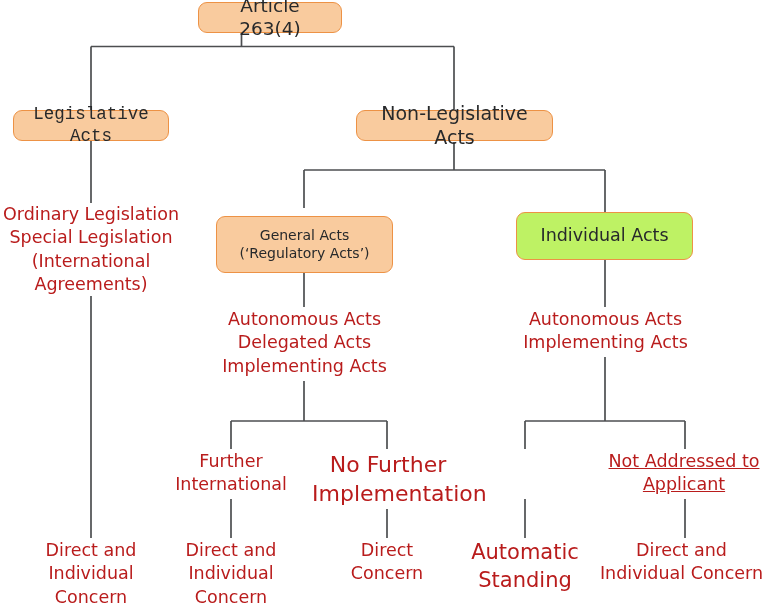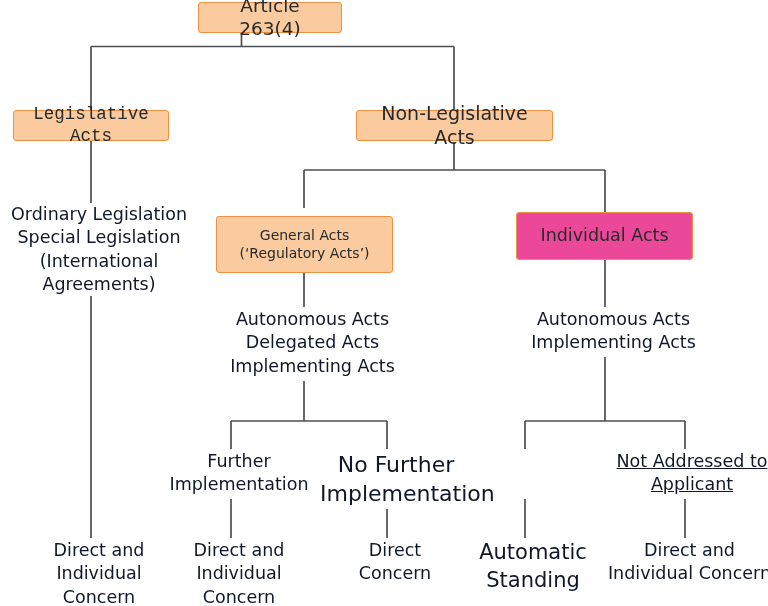--- a/index.html
+++ b/index.html
@@ -37,42 +37,41 @@
   }
   
   .node-box {
     position: absolute;
     box-sizing: border-box;
     display: flex;
     align-items: center;
     justify-content: center;
     text-align: center;
     border: 1.6px solid #ed9245;
-    border-radius: 3px;
+    border-radius: 9px;
     color: #27292b;
     line-height: 1.22;
     white-space: pre-line;
     padding: 3px 12px;
   }
   .node-box.filled {
     background: #f9cb9e;
   }
   .node-box.hollow {
-    background: #ec4899;
+    background: #bef264;
   }
   
   .node-text {
     position: absolute;
     box-sizing: border-box;
     text-align: center;
-    color: #0f172a;
+    color: #b91c1c;
     line-height: 1.33;
     white-space: pre-line;
     background: #ffffff;
-    margin-left: 8px;
   }
 </style>
 </head>
 <body>
 
 <div id="diagram">
 
   <svg id="connectors" viewBox="0 0 768 606" width="768" height="606">
     <g stroke="#4c4e50" stroke-width="1.7" fill="none" shape-rendering="geometricPrecision">
 
@@ -127,21 +126,21 @@
 Agreements)</div>
 
     <div class="node-text" style="left:199px; top:308px; width:211px; font-size:17.5px;">Autonomous Acts
 Delegated Acts
 Implementing Acts</div>
 
     <div class="node-text" style="left:500px; top:308px; width:211px; font-size:17.5px;">Autonomous Acts
 Implementing Acts</div>
 
     <div class="node-text" style="left:157px; top:450px; width:148px; font-size:17.5px;">Further
-Implementation</div>
+International</div>
 
     <div class="node-text" style="left:312px; top:450px; width:152px; font-size:22px;">No Further
 Implementation</div>
 
 
     <div class="node-text" style="left:600px; top:450px; width:168px; font-size:17.5px;text-decoration:underline;">Not Addressed to
 Applicant</div>
 
     <div class="node-text" style="left:19px; top:539px; width:144px; font-size:17.5px;">Direct and
 Individual

